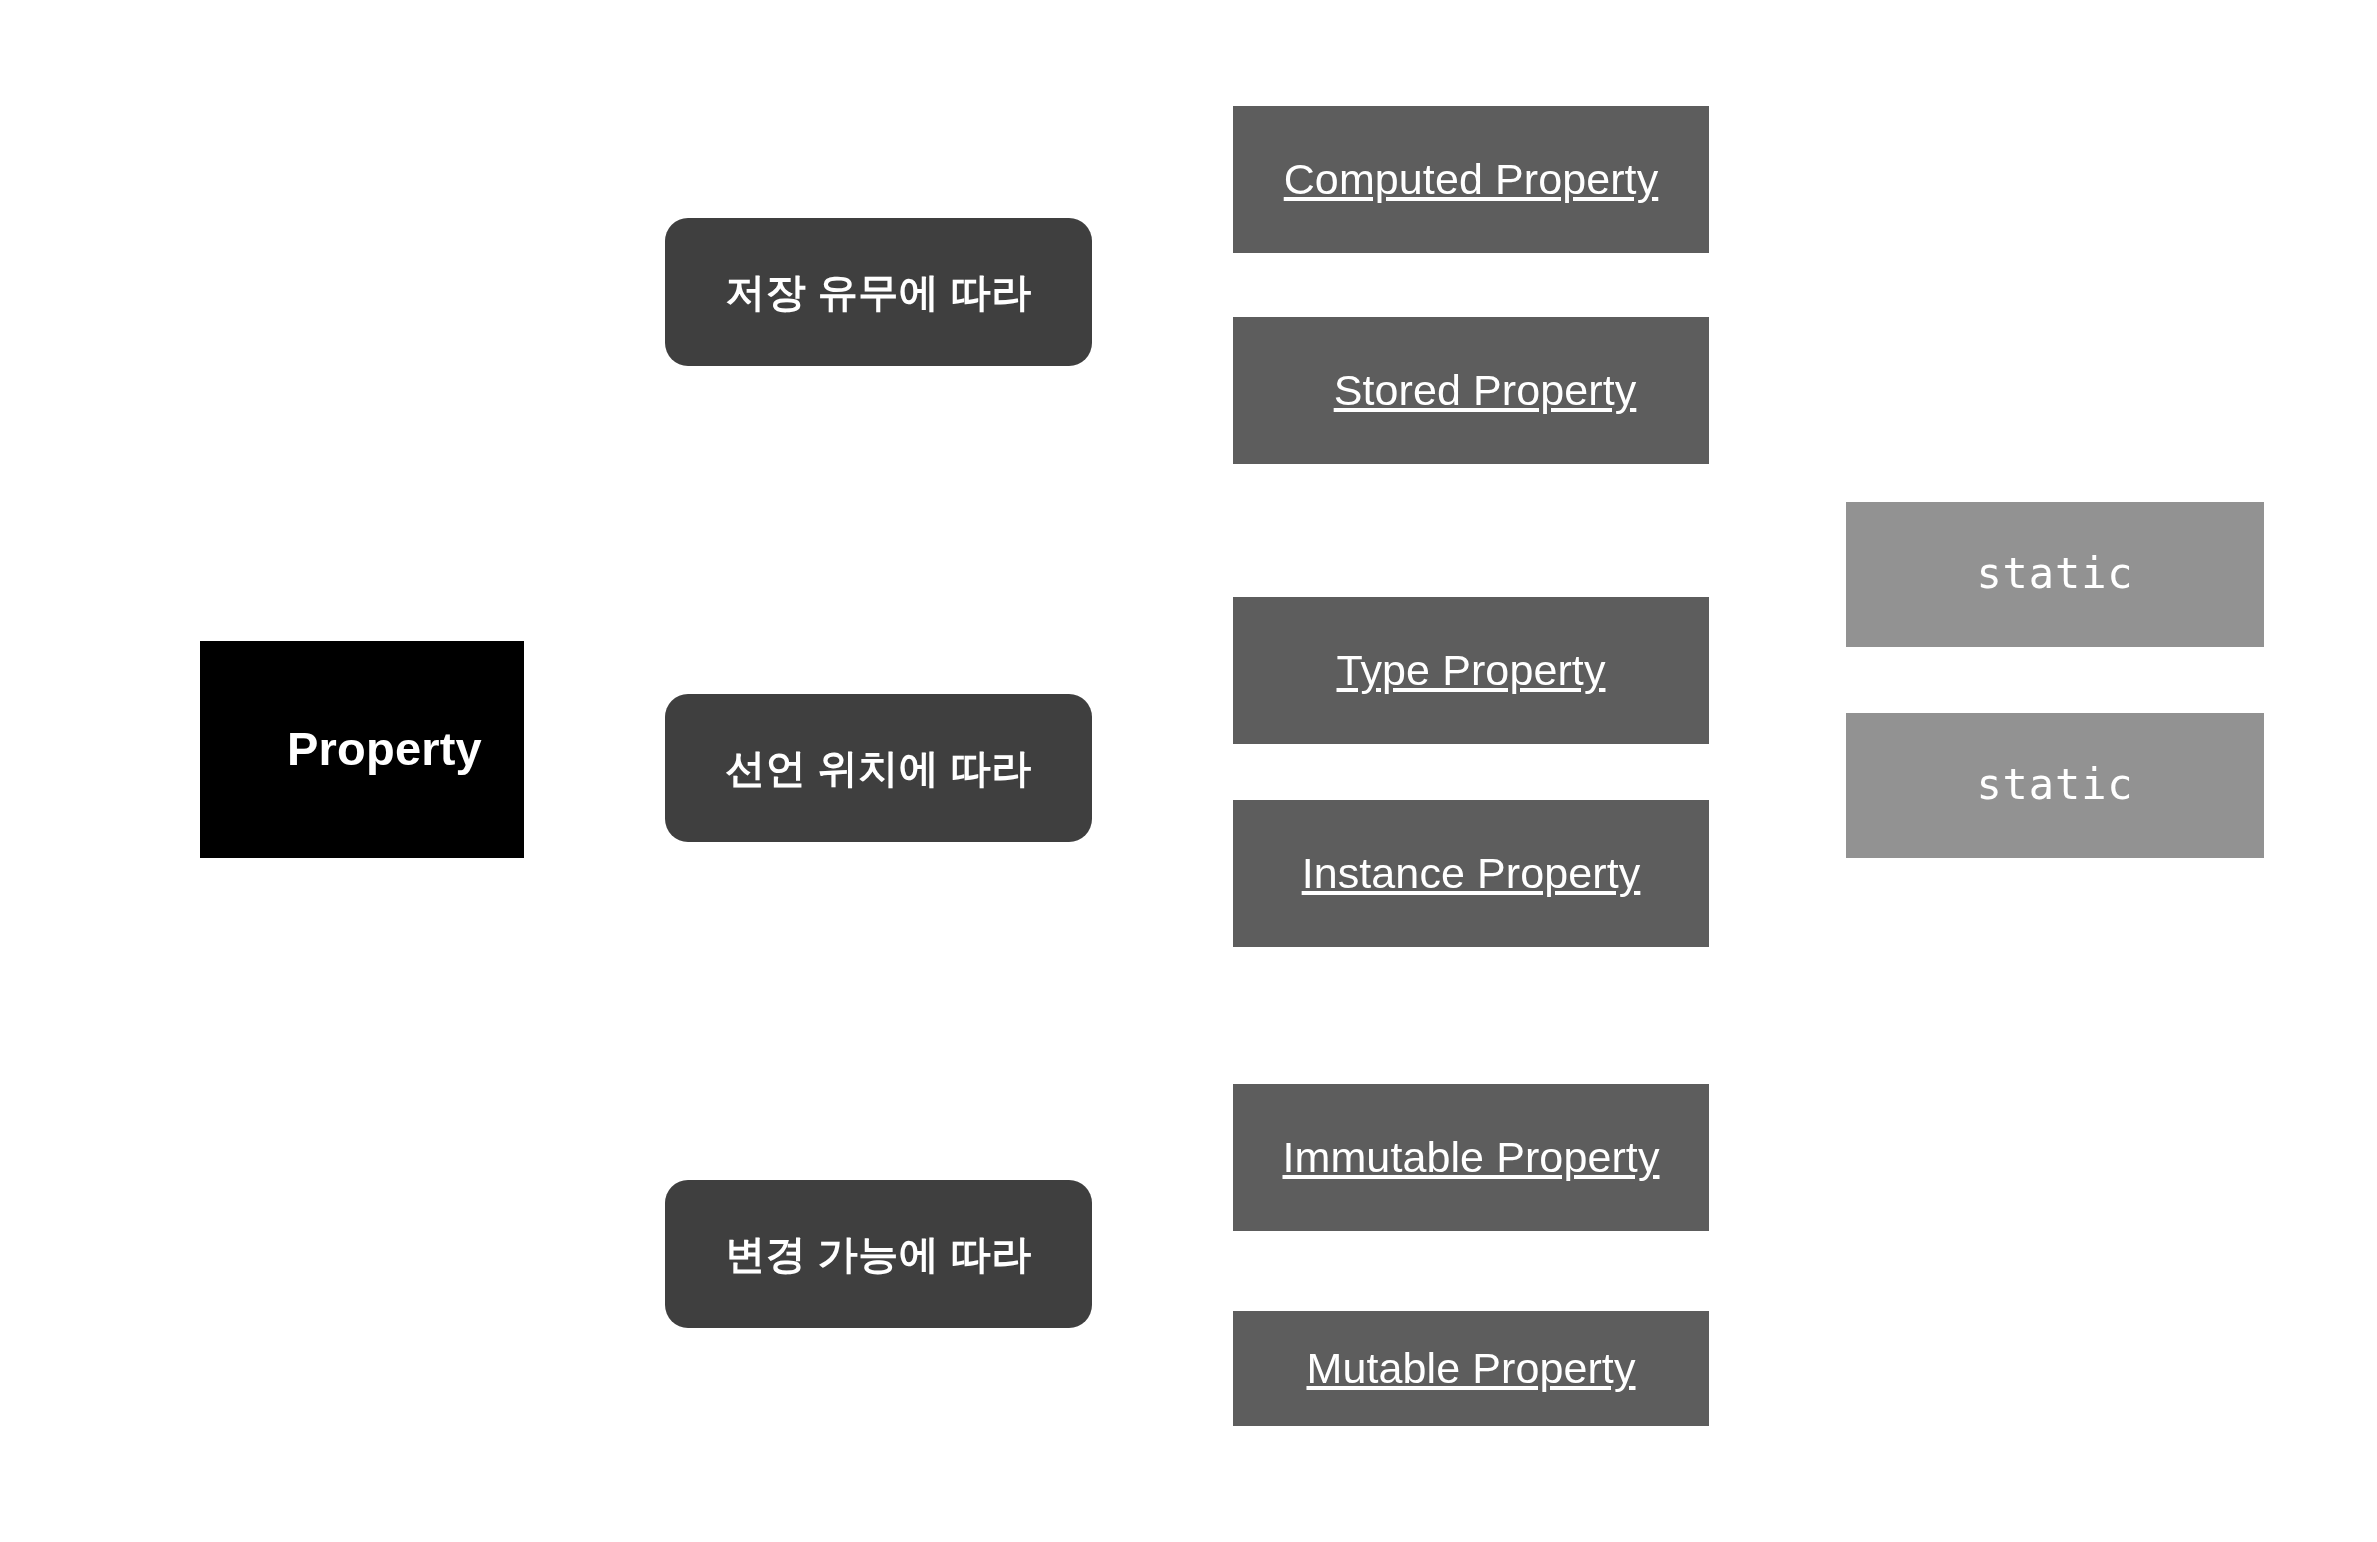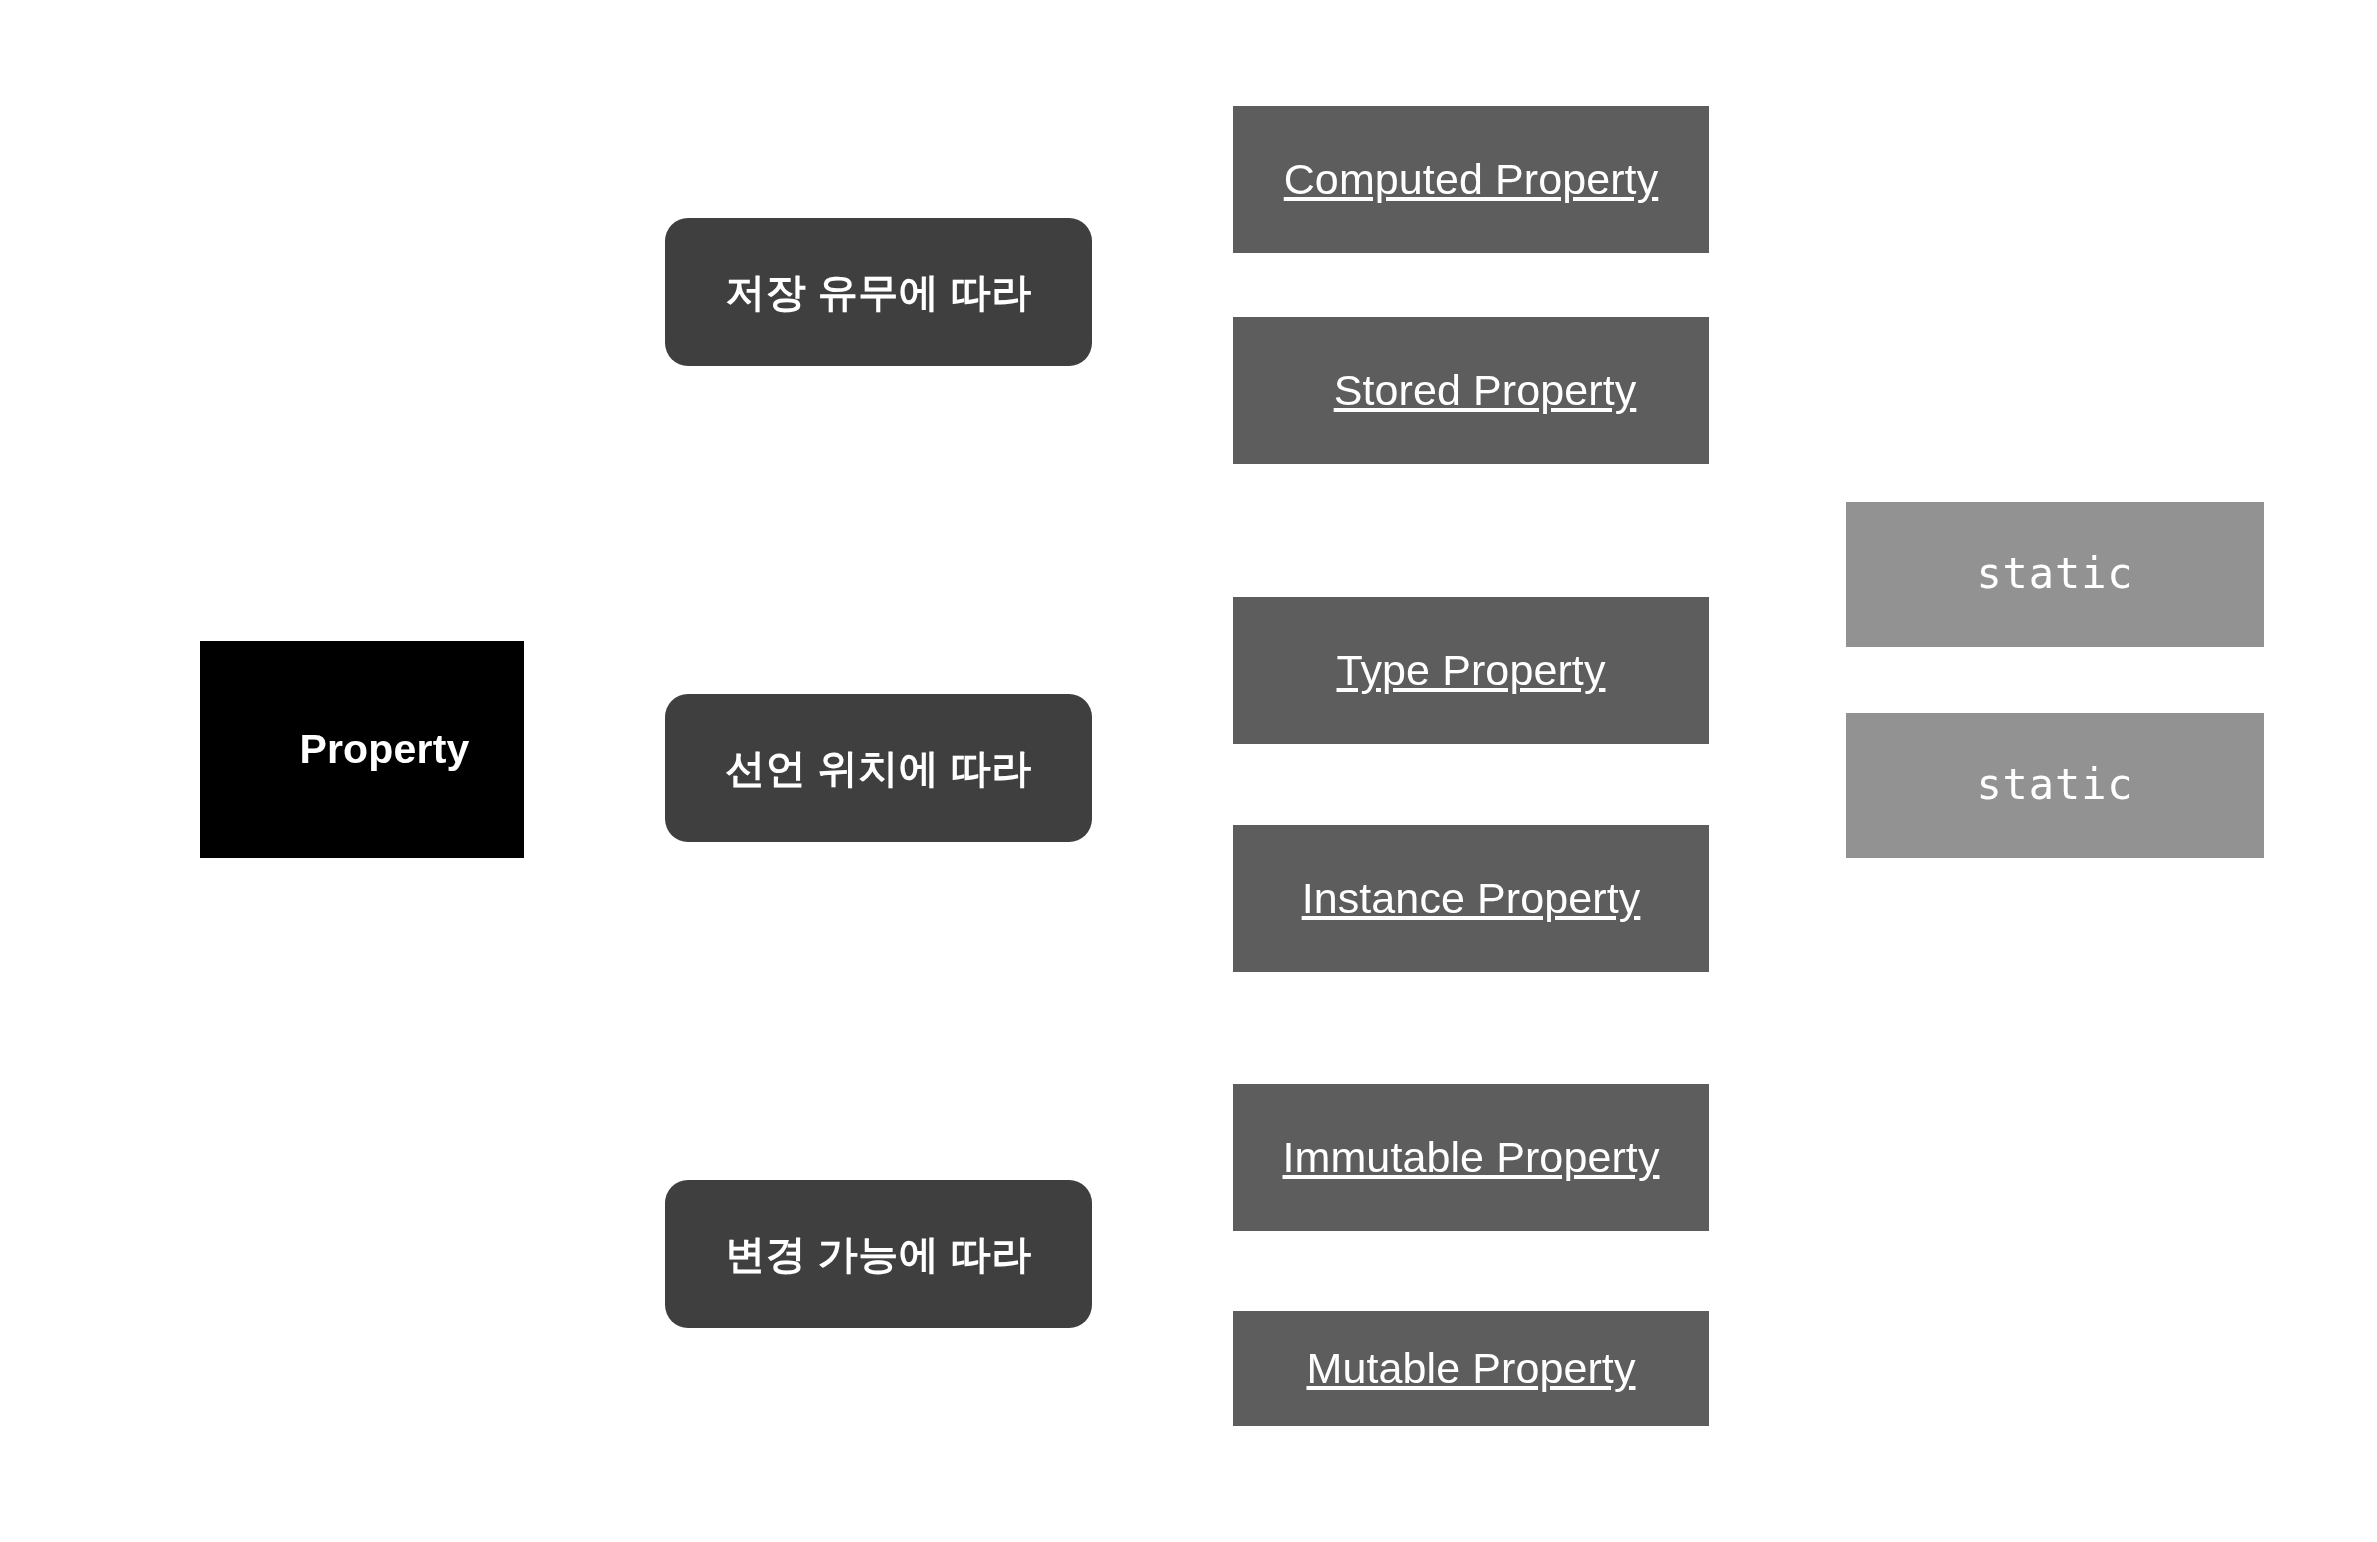--- a/index.html
+++ b/index.html
@@ -26,21 +26,21 @@
     justify-content: center;
     text-align: center;
     color: #ffffff;
     box-sizing: border-box;
     line-height: 1.15;
     user-select: none;
   }
   
   .node.root {
     background: #000000;
-    font-size: 41px;
+    font-size: 47px;
     font-weight: 700;
     letter-spacing: 0.2px;
     padding-left: 45px;
   }
   
   .node.criteria {
     background: #3f3f3f;
     font-size: 40px;
     font-weight: 700;
     letter-spacing: 0.5px;
@@ -89,21 +89,21 @@
   </div>
 
   <div class="node kind" style="left:1233px; top:317px; width:476px; height:147px;padding-left:28px;">
     <span>Stored Property</span>
   </div>
 
   <div class="node kind" style="left:1233px; top:597px; width:476px; height:147px;">
     <span>Type Property</span>
   </div>
 
-  <div class="node kind" style="left:1233px; top:800px; width:476px; height:147px;margin-top:25px;">
+  <div class="node kind" style="left:1233px; top:800px; width:476px; height:147px;">
     <span>Instance Property</span>
   </div>
 
   <div class="node kind" style="left:1233px; top:1084px; width:476px; height:147px;">
     <span>Immutable Property</span>
   </div>
 
   <div class="node kind" style="left:1233px; top:1288px; width:476px; height:115px;margin-top:23px;">
     <span>Mutable Property</span>
   </div>

